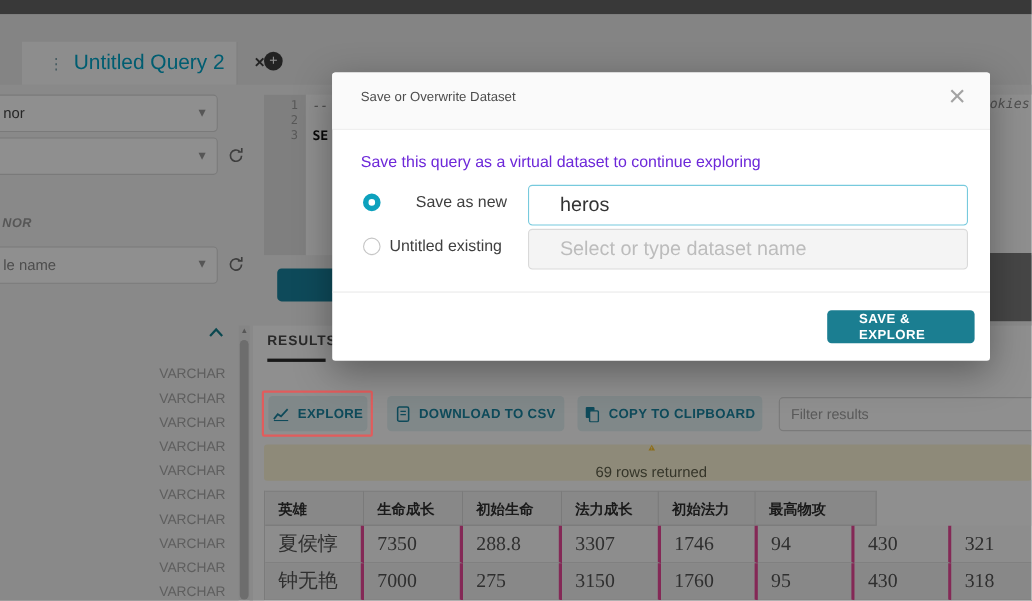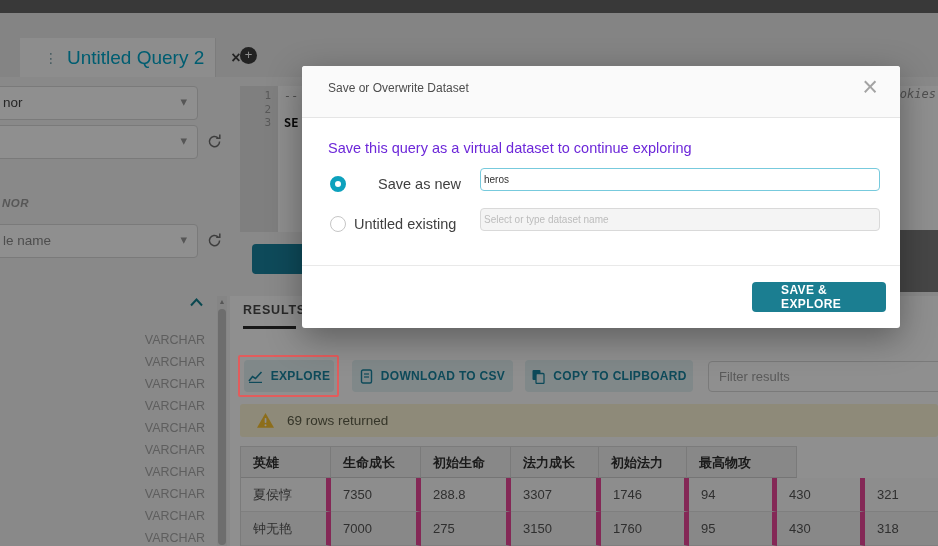--- a/index.html
+++ b/index.html
@@ -55,53 +55,53 @@
     font-size:12px; font-weight:bold; letter-spacing:.3px; }
   .btn-explore { left:14px; width:90px; }
   .btn-download { left:122px; width:161px; }
   .btn-copy { left:295px; width:168px; }
   .filter-input { position:absolute; left:478px; top:65px; width:271px; height:31px;
     border:1px solid #d9d9d9; border-radius:4px; padding-left:10px; font-size:13px; color:#444;
     font-family:"Liberation Sans",sans-serif; background:#fff; }
   .filter-input::placeholder { color:#a0a0a0; }
 
   .warning { position:absolute; left:10px; top:108px; width:698px; height:33px; background:#fdf6d8;
-    border-radius:3px; display:flex; align-items:center; padding-left:16px; gap:12px; }
+    border-radius:3px; display:flex; align-items:center; padding-left:6px; gap:12px;flex-direction:column; }
   .warning-text { font-size:13.5px; color:#5f5f49; }
 
   .rtable { position:absolute; left:10px; top:150px; width:698px; height:100px; overflow:hidden;
     border-left:1px solid #dcdcdc; }
   .trow { display:flex; }
   .trow .cell { flex:none; padding-left:12px; overflow:hidden; white-space:nowrap; }
   .thead .cell { height:32px; line-height:31px; background:#f2f2f2; font-size:13px; font-weight:bold;
     color:#2f2f2f; border-top:1px solid #dcdcdc; border-bottom:1px solid #d0d0d0; border-right:1px solid #d9d9d9; }
-  .tbody .cell { height:34px; line-height:33px; font-size:13px; color:#555;
-    border-bottom:1px solid #e3e3e3; border-right:5px solid #ec4899; }
+  .tbody .cell { height:34px; line-height:33px; font-size:18px; color:#555;
+    border-bottom:1px solid #e3e3e3; border-right:3px solid #ec4899;font-family:Liberation Serif, serif; }
   .tbody.odd .cell { background:#fbfbfb; }
   .tbody.even .cell { background:#f3f3f3; }
   .c0{width:90px}.c1{width:90px}.c2{width:90px}.c3{width:90px}.c4{width:88px}.c5{width:88px}.c6{width:88px}.c7{width:110px}
 
   
   .overlay { position:absolute; inset:0; background:rgba(0,0,0,0.44); z-index:50; }
   .red-box { position:absolute; left:238px; top:355px; width:101px; height:42px;
     border:2px solid #e25c5c; border-radius:2px; z-index:60; }
 
   .modal { position:absolute; left:302px; top:66px; width:598px; height:262px; background:#fff;
     z-index:100; border-radius:3px; box-shadow:0 10px 34px rgba(0,0,0,.35); }
   .m-header { position:relative; height:52px; background:#fafafa; border-bottom:1px solid #e5e5e5;
     border-radius:3px 3px 0 0; }
   .m-title { position:absolute; left:26px; top:15px; font-size:12px; color:#4d4d4d; }
   .m-close { position:absolute; right:22px; top:8px; font-size:27px; color:#a3a3a3; line-height:1; }
   .m-desc { position:absolute; left:26px; top:74px; font-size:14.5px; color:#6d28d9; }
   .radio { position:absolute; width:16px; height:16px; border-radius:50%; background:#fff; }
   .radio.on { border:5px solid #0da1bd; }
   .radio.off { border:1px solid #c6c6c6; }
   .m-label { position:absolute; font-size:14.5px; color:#3f3f3f; line-height:16px; }
-  .m-input { position:absolute; left:178px; width:400px; height:23px; border-radius:4px;
-    padding-left:3px; font-size:10px; font-family:"Liberation Sans",sans-serif; }
+  .m-input { position:absolute; left:178px; width:400px; height:37px; border-radius:4px;
+    padding-left:28px; font-size:18px; font-family:"Liberation Sans",sans-serif; }
   .m-input.new { top:102px; border:1px solid #77cadd; color:#333; background:#fff; }
   .m-input.over { top:142px; border:1px solid #d9d9d9; background:#f4f4f4; color:#888; }
   .m-input.over::placeholder { color:#bcbcbc; }
   .m-divider { position:absolute; left:0; top:199px; width:598px; height:1px; background:#e9e9e9; }
   .save-btn { position:absolute; left:450px; top:216px; width:134px; height:30px; background:#1b7e91;
     border-radius:4px; color:#fff; font-size:12px; font-weight:bold; letter-spacing:.4px;
     display:flex; align-items:center; justify-content:center;padding-left:29px; }
 </style>
 </head>
 <body>

